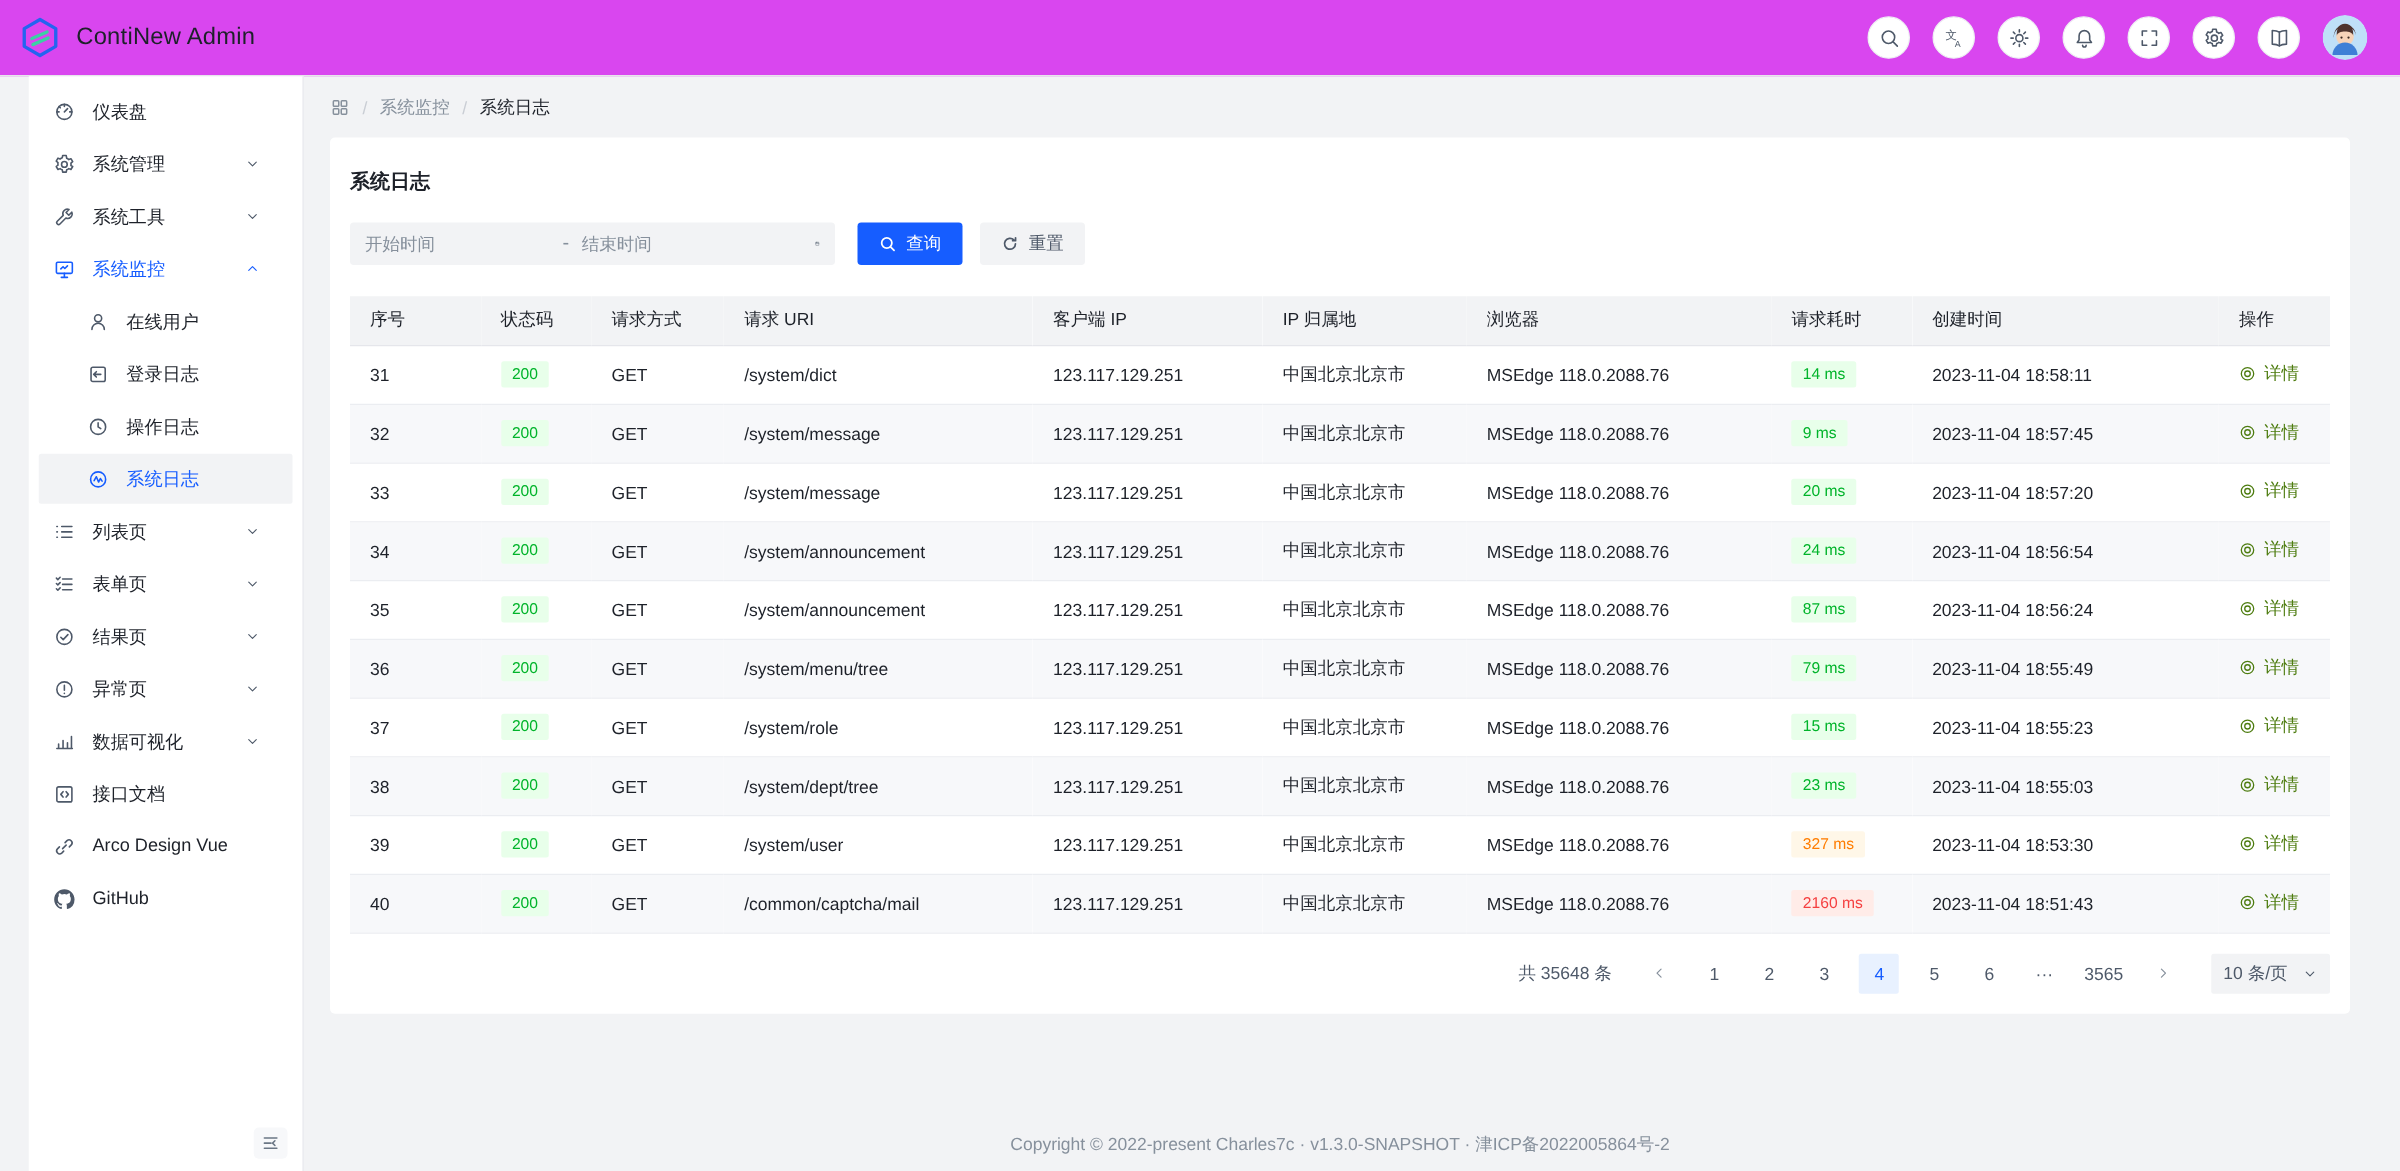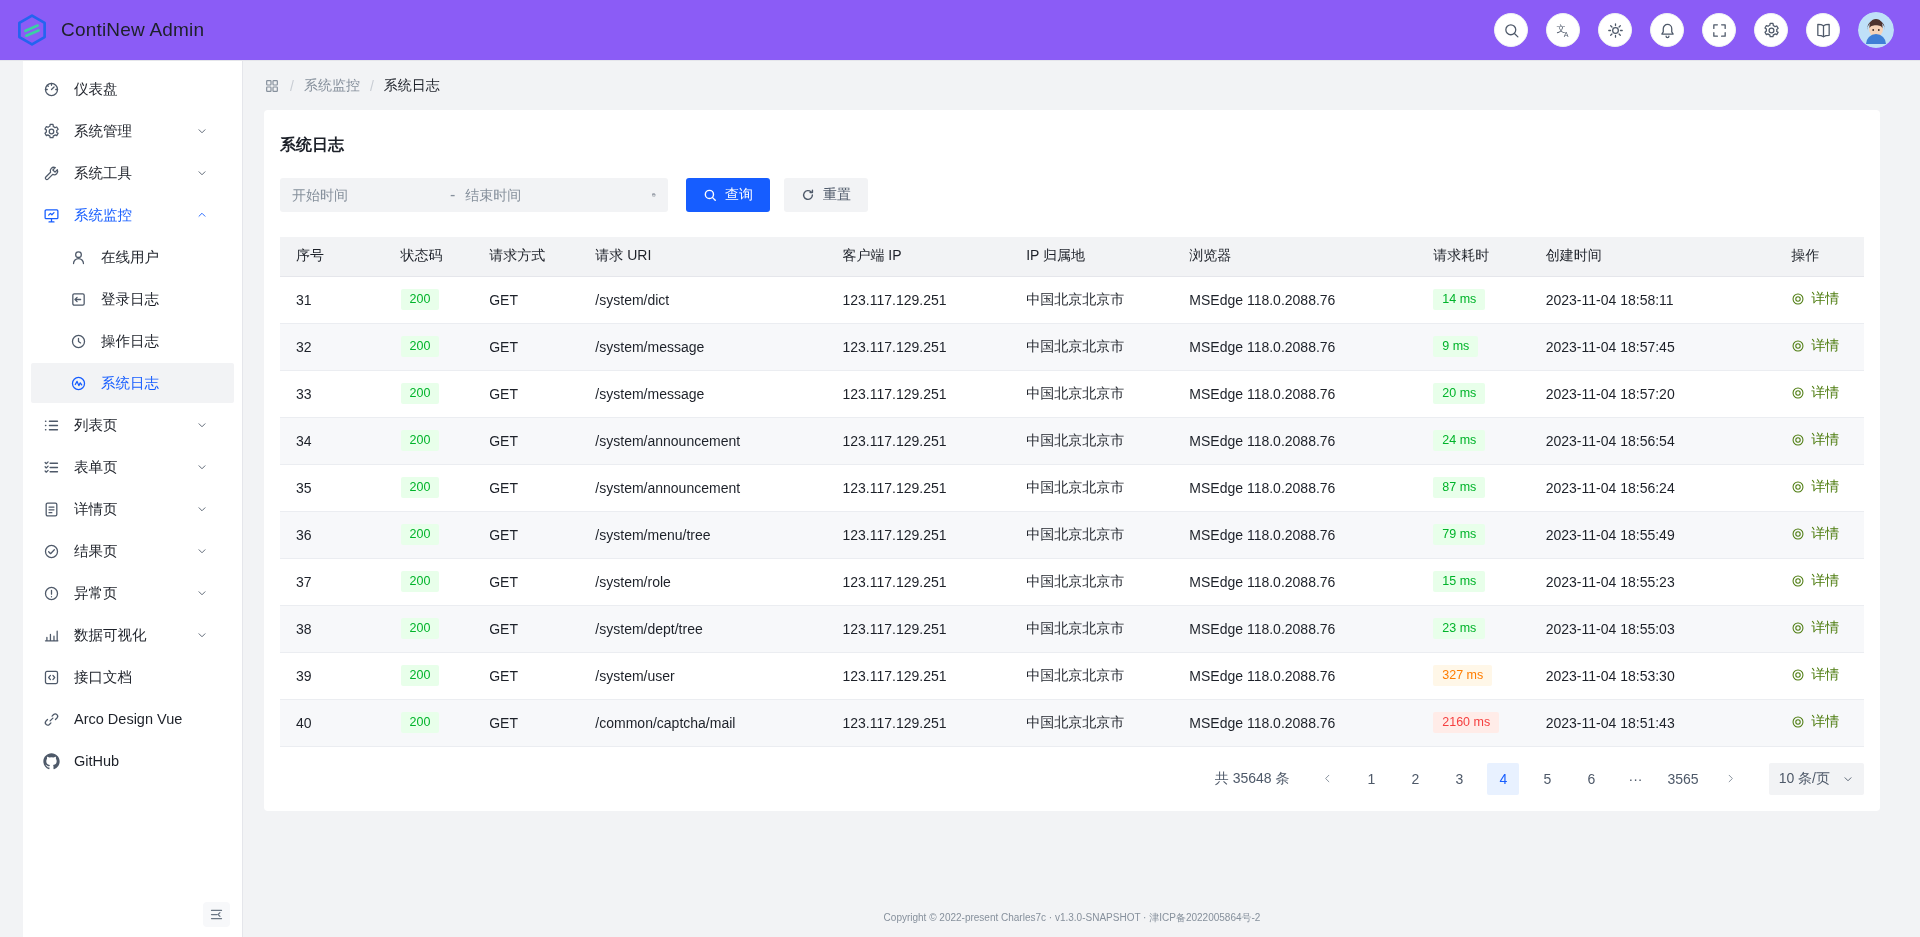--- a/index.html
+++ b/index.html
@@ -1,20 +1,20 @@
 <!DOCTYPE html>
 <html><head>
 <meta charset="utf-8">
 <style>
   * { box-sizing: border-box; }
   html,body { margin:0; padding:0; width:1920px; height:937px; overflow:hidden;
     font-family:"Liberation Sans","DejaVu Sans",sans-serif; background:#f2f3f5; color:#1d2129; }
 
   
-  .topbar { height:61px; background:#8b5cf6; border-bottom:1px solid #e5e6eb;
+  .topbar { height:61px; background:#d946ef; border-bottom:1px solid #e5e6eb;
     display:flex; align-items:center; justify-content:space-between; padding:0 26px 0 15px; }
   .brand { display:flex; align-items:center; gap:12px; }
   .brand-title { font-size:19px; font-weight:500; color:#1d2129; letter-spacing:.2px; }
   .tb-actions { display:flex; align-items:center; gap:18px; }
   .tb-btn { width:34px; height:34px; border-radius:50%; background:#fff; border:1px solid #eef0f3;
     display:flex; align-items:center; justify-content:center; color:#4e5969; cursor:pointer; padding:0; }
   .tb-avatar { width:36px; height:36px; border-radius:50%; border:none; padding:0; background:transparent; cursor:pointer; overflow:hidden; }
 
   
   .shell { display:flex; height:876px;margin-left:23px; }
@@ -76,21 +76,21 @@
   .pg-total { margin-right:10px; color:#4e5969; }
   .pg-btn { min-width:32px; height:32px; border:none; background:transparent; border-radius:2px;
     display:flex; align-items:center; justify-content:center; color:#4e5969; font-size:14px;
     font-family:inherit; cursor:pointer; padding:0 4px; }
   .pg-btn.current { background:#e8f1ff; color:#165dff; }
   .pg-arrow { color:#86909c; }
   .pg-dots { width:32px; text-align:center; color:#4e5969; }
   .size-select { height:32px; background:#f2f3f5; border-radius:2px; display:flex; align-items:center;
     gap:12px; padding:0 10px; margin-left:10px; cursor:pointer; color:#4e5969; }
 
-  footer { margin-top:auto; padding-bottom:12px; text-align:center; font-size:10px; color:#86909c; }
+  footer { margin-top:auto; padding-bottom:12px; text-align:center; font-size:14px; color:#86909c; }
 
   .icn { display:inline-flex; align-items:center; justify-content:center; }
   .icn svg { width:100%; height:100%; display:block; }
 </style>
 </head>
 <body>
 
 <div class="app-root">
 
   <header class="topbar">
@@ -277,34 +277,20 @@
               </svg>
             </span>
           </div>
           <div class="side-item">
             <span class="icn" style="width: 17px; height: 17px;">
               <svg viewBox="0 0 24 24" fill="none" stroke="currentColor" stroke-width="1.8" stroke-linecap="round" stroke-linejoin="round">
                 <path d="M10 6h10.5M10 12h10.5M10 18h10.5M3 5l1.6 1.6L7.2 4M3 11l1.6 1.6L7.2 10M3 17l1.6 1.6L7.2 16"></path>
               </svg>
             </span>
             <span class="lbl">表单页</span>
-            <span class="icn chev" style="width: 12px; height: 12px;">
-              <svg viewBox="0 0 24 24" fill="none" stroke="currentColor" stroke-width="1.8" stroke-linecap="round" stroke-linejoin="round">
-                <path d="M6 9.5l6 6 6-6"></path>
-              </svg>
-            </span>
-          </div>
-          <div class="side-item">
-            <span class="icn" style="width: 17px; height: 17px;">
-              <svg viewBox="0 0 24 24" fill="none" stroke="currentColor" stroke-width="1.8" stroke-linecap="round" stroke-linejoin="round">
-                <rect x="4.5" y="3" width="15" height="18" rx="2"></rect>
-                <path d="M8.5 8.5h7M8.5 12.5h7M8.5 16.5h4"></path>
-              </svg>
-            </span>
-            <span class="lbl">详情页</span>
             <span class="icn chev" style="width: 12px; height: 12px;">
               <svg viewBox="0 0 24 24" fill="none" stroke="currentColor" stroke-width="1.8" stroke-linecap="round" stroke-linejoin="round">
                 <path d="M6 9.5l6 6 6-6"></path>
               </svg>
             </span>
           </div>
           <div class="side-item">
             <span class="icn" style="width: 17px; height: 17px;">
               <svg viewBox="0 0 24 24" fill="none" stroke="currentColor" stroke-width="1.8" stroke-linecap="round" stroke-linejoin="round">
                 <circle cx="12" cy="12" r="8.5"></circle>

